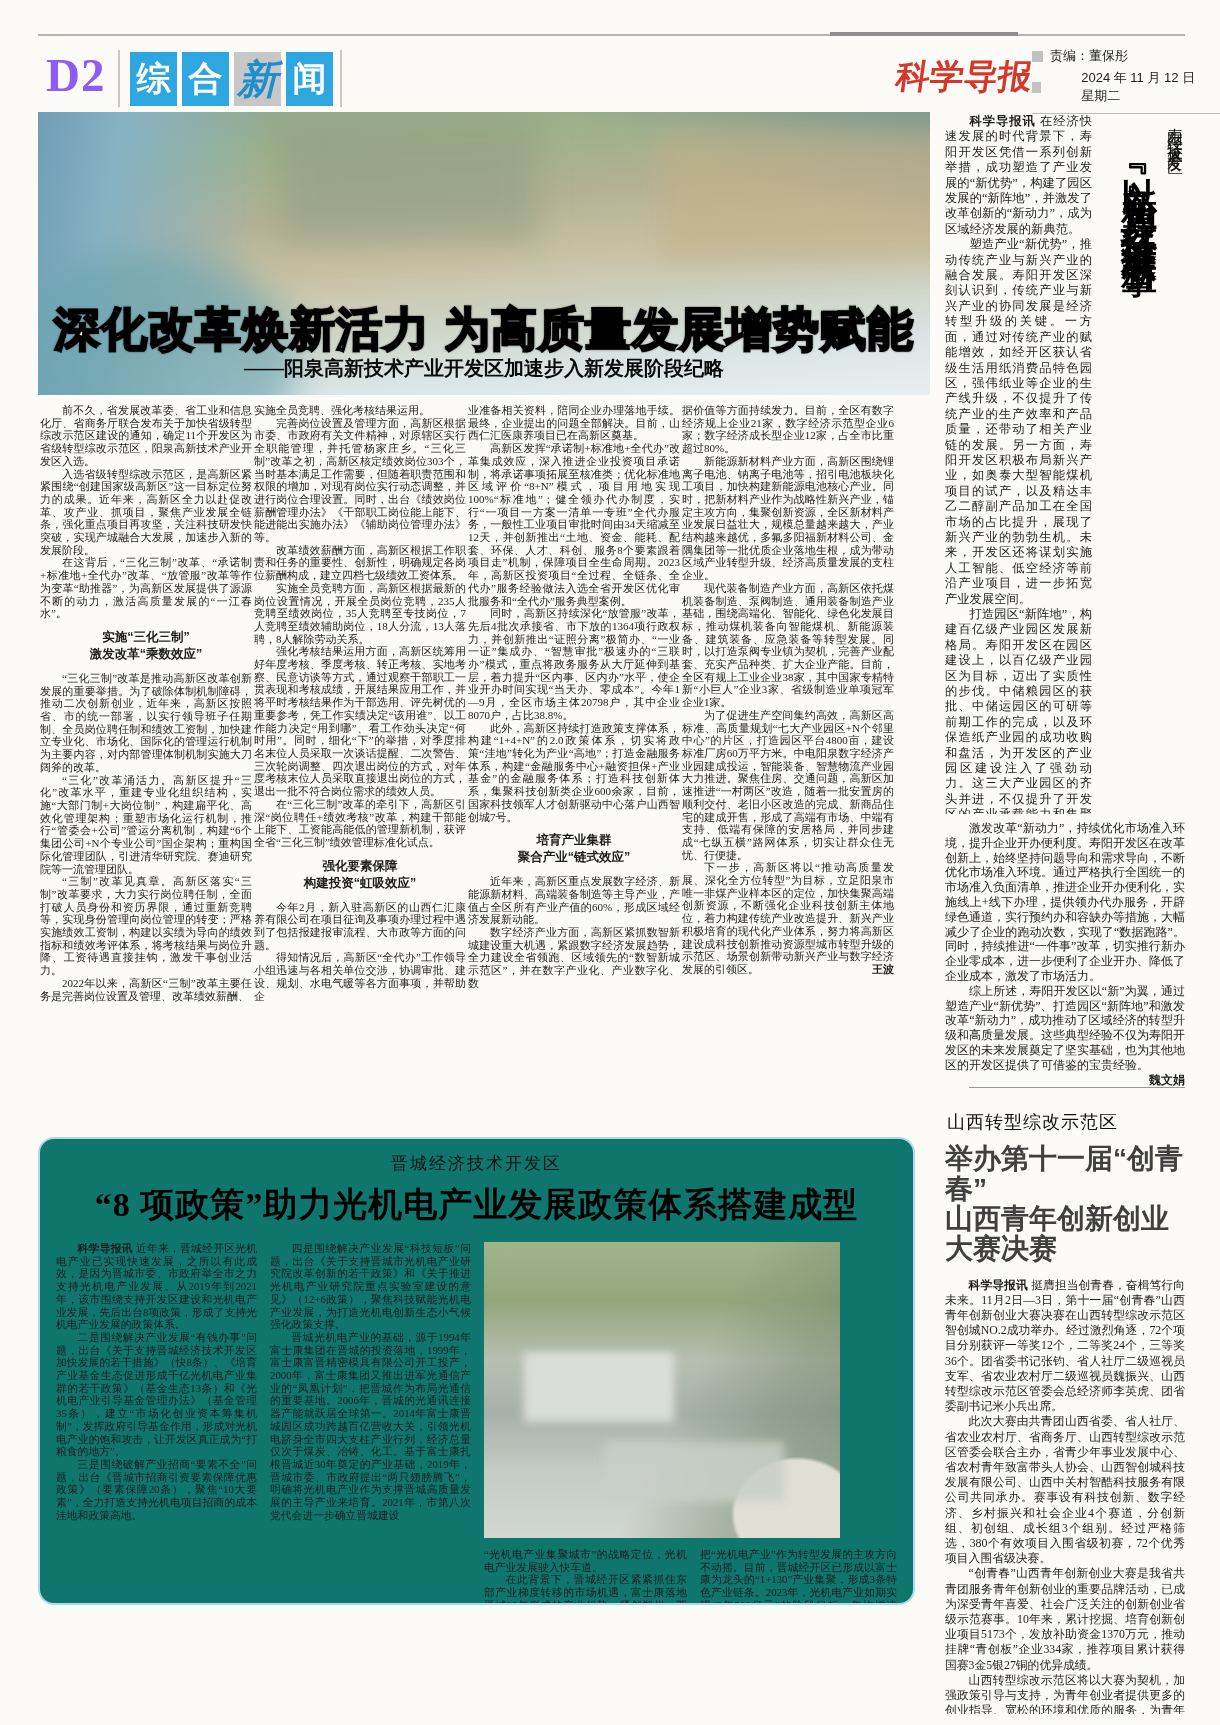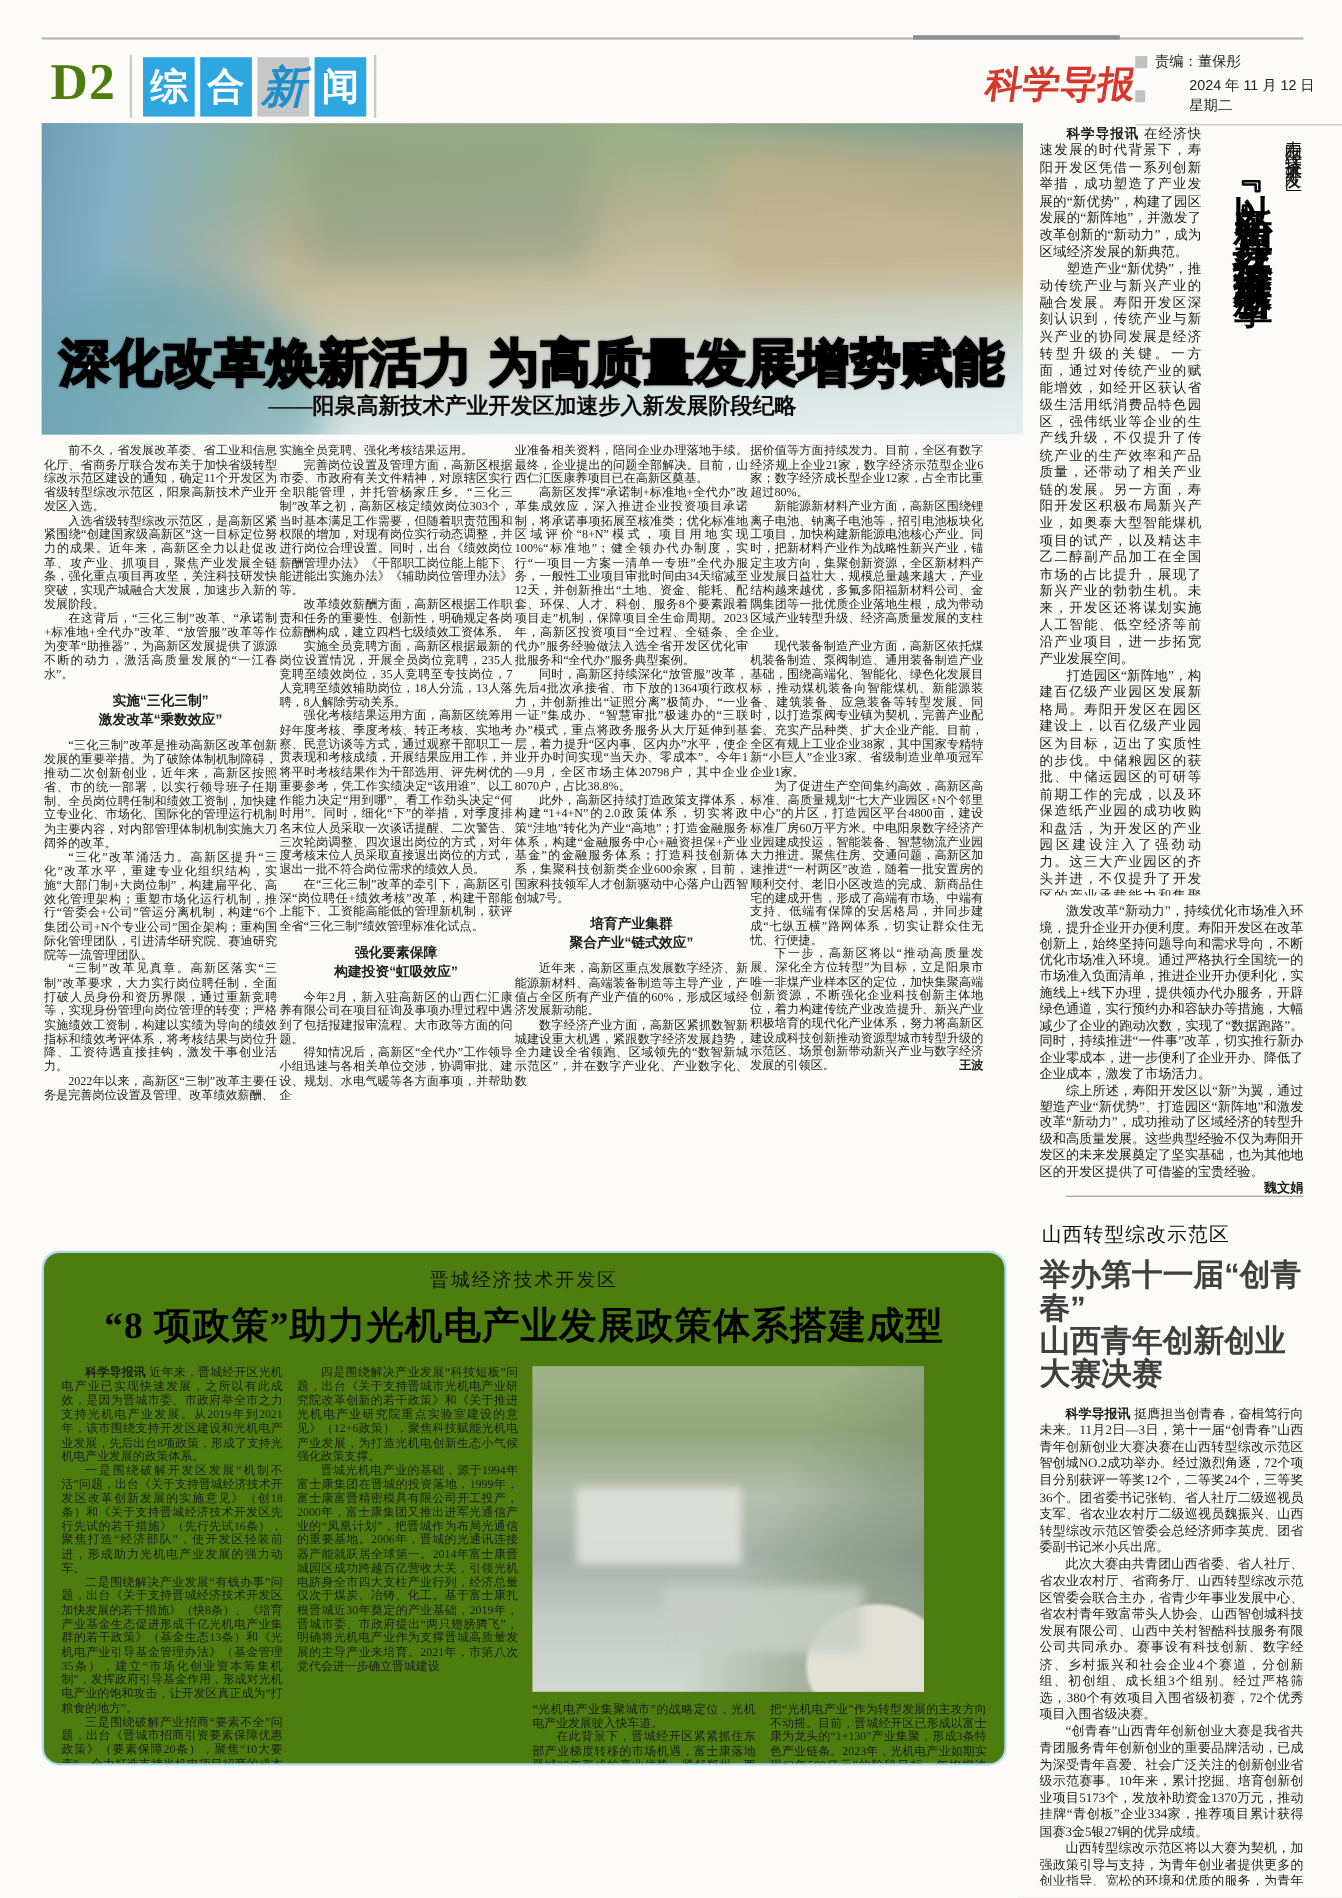--- a/index.html
+++ b/index.html
@@ -2,21 +2,21 @@
 <html><head>
 <meta charset="utf-8">
 <style>
   html,body{margin:0;padding:0;background:#e9e7e2;}
   #page{position:relative;width:1220px;height:1725px;margin:0 auto;background:#fcfbf7;
         font-family:"Liberation Serif",serif;color:#1c1c1c;overflow:hidden;}
   
   .hdr-rule{position:absolute;left:38px;top:34px;width:1147px;height:2px;background:#b5b5b5;}
   .hdr-rule-dark{position:absolute;left:830px;top:32px;width:188px;height:4px;background:#8d8d8d;}
   .pageno{position:absolute;left:46px;top:52px;font-family:"Liberation Serif",serif;
-          font-weight:bold;font-size:47px;line-height:1;letter-spacing:1px;color:#4d7c0f;}
+          font-weight:bold;font-size:47px;line-height:1;letter-spacing:1px;color:#8b5cf6;}
   .vline{position:absolute;top:50px;height:57px;width:2px;background:#c9c9c9;}
   .tiles{position:absolute;left:130px;top:52px;display:flex;gap:5px;}
   .tile{width:47px;height:54px;display:flex;align-items:center;justify-content:center;
         background:#2ea7e0;color:#fff;font-family:"Liberation Sans",sans-serif;
         font-weight:bold;font-size:34px;}
   .tile.gray{background:#c7c7c7;color:#1d8fcc;font-family:"Liberation Serif",serif;
         font-style:italic;font-size:40px;font-weight:bold;}
   .masthead{position:absolute;left:896px;top:54px;font-size:34px;font-weight:bold;
         color:#d6372b;transform:skewX(-8deg);letter-spacing:0px;}
   .hdr-meta{position:absolute;left:1032px;top:47px;font-family:"Liberation Sans",sans-serif;
@@ -64,21 +64,21 @@
        font-family:"Liberation Sans",sans-serif;font-size:15.5px;letter-spacing:4px;color:#111;}
   .sy-wide{margin-top:6px;font-size:12px;line-height:14.8px;text-align:justify;}
   .rail-divider{margin:14px 0 0 24px;width:216px;height:1px;background:#9a9a9a;}
   .cq-kicker{margin:22px 0 0 2px;font-family:"Liberation Sans",sans-serif;font-size:18px;
        letter-spacing:1px;color:#111;}
   .cq-hl{margin-top:10px;font-family:"Liberation Sans",sans-serif;font-weight:900;
        font-size:28px;line-height:30px;color:#404040;}
   .cq-body{margin-top:14px;font-size:11.8px;line-height:15.2px;text-align:justify;}
   
   .jc{position:absolute;left:38px;top:1137px;width:877px;height:468px;box-sizing:border-box;
-      border:2px solid #abd9ef;border-radius:16px;overflow:hidden;background:#4d7c0f;}
+      border:2px solid #abd9ef;border-radius:16px;overflow:hidden;background:#0f766e;}
   .jc-kicker{text-align:center;margin-top:13px;font-family:"Liberation Sans",sans-serif;
       font-size:17px;letter-spacing:2px;color:#111;}
   .jc-hl{text-align:center;margin-top:7px;font-family:"Liberation Serif",serif;font-weight:700;
       font-size:34px;letter-spacing:1px;color:#000;}
   .jc-cols{position:relative;margin:12px 16px 0;height:452px;font-size:10.8px;
       line-height:12.7px;text-align:justify;}
   .jc-c1{position:absolute;left:0;top:2px;width:201px;}
   .jc-c2{position:absolute;left:214px;top:2px;width:201px;}
   .jc-photo{position:absolute;left:428px;top:2px;width:356px;height:296px;overflow:hidden;
       background:
@@ -220,21 +220,20 @@
   </div>
 
   <div class="jc">
     <div class="jc-kicker">晋城经济技术开发区</div>
     <div class="jc-hl">“8 项政策”助力光机电产业发展政策体系搭建成型</div>
     <div class="jc-cols">
       <div class="jc-c1">
         <p class="p">
           <b class="agency">科学导报讯  </b><span>近年来，晋城经开区光机电产业已实现快速发展，之所以有此成效，是因为晋城市委、市政府举全市之力支持光机电产业发展。从2019年到2021年，该市围绕支持开发区建设和光机电产业发展，先后出台8项政策，形成了支持光机电产业发展的政策体系。</span>
         </p>
-        <p class="p">一是围绕破解开发区发展“机制不活”问题，出台《关于支持晋城经济技术开发区改革创新发展的实施意见》（创18条）和《关于支持晋城经济技术开发区先行先试的若干措施》（先行先试16条），聚焦打造“经济部队”，使开发区轻装前进，形成助力光机电产业发展的强力动车。</p>
         <p class="p">二是围绕解决产业发展“有钱办事”问题，出台《关于支持晋城经济技术开发区加快发展的若干措施》（快8条）、《培育产业基金生态促进形成千亿光机电产业集群的若干政策》（基金生态13条）和《光机电产业引导基金管理办法》（基金管理35条），建立“市场化创业资本筹集机制”，发挥政府引导基金作用，形成对光机电产业的饱和攻击，让开发区真正成为“打粮食的地方”。</p>
         <p class="p">三是围绕破解产业招商“要素不全”问题，出台《晋城市招商引资要素保障优惠政策》（要素保障20条），聚焦“10大要素”，全力打造支持光机电项目招商的成本洼地和政策高地。</p>
       </div>
       <div class="jc-c2">
         <p class="p">四是围绕解决产业发展“科技短板”问题，出台《关于支持晋城市光机电产业研究院改革创新的若干政策》和《关于推进光机电产业研究院重点实验室建设的意见》（12+6政策），聚焦科技赋能光机电产业发展，为打造光机电创新生态小气候强化政策支撑。</p>
         <p class="p">晋城光机电产业的基础，源于1994年富士康集团在晋城的投资落地，1999年，富士康富晋精密模具有限公司开工投产，2000年，富士康集团又推出进军光通信产业的“凤凰计划”，把晋城作为布局光通信的重要基地。2006年，晋城的光通讯连接器产能就跃居全球第一。2014年富士康晋城园区成功跨越百亿营收大关，引领光机电跻身全市四大支柱产业行列，经济总量仅次于煤炭、冶铸、化工。基于富士康扎根晋城近30年奠定的产业基础，2019年，晋城市委、市政府提出“两只翅膀腾飞”，明确将光机电产业作为支撑晋城高质量发展的主导产业来培育。2021年，市第八次党代会进一步确立晋城建设</p>
       </div>
       <div class="jc-photo">
         <div class="jc-pb1"></div>
         <div class="jc-pb2"></div>

